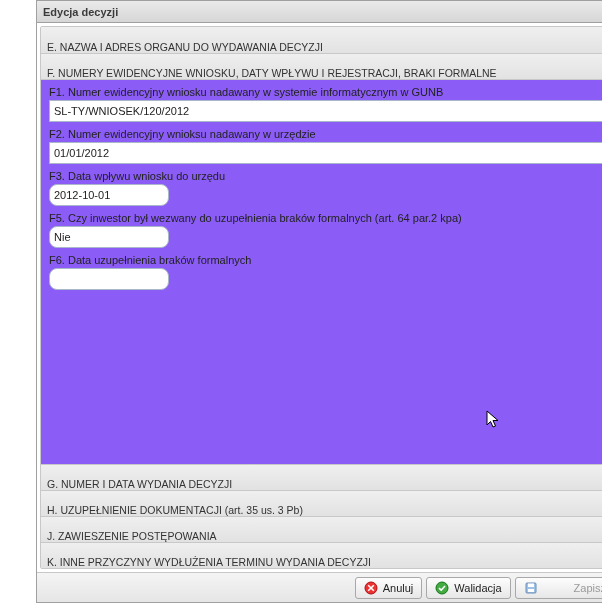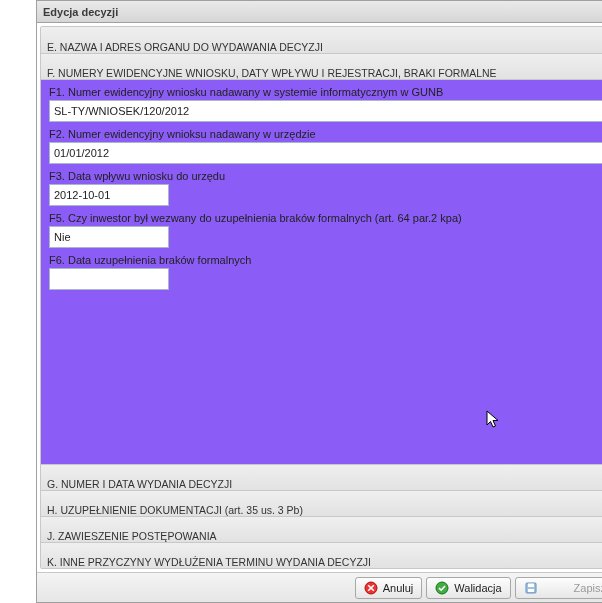--- a/index.html
+++ b/index.html
@@ -109,21 +109,21 @@
   .input {
     height: 20px;
     border: 1px solid #a9b7c9;
     background: #fff;
     padding: 10px 4px;
     font-size: 11px;
     color: #222;
     font-family: inherit;
   }
   .input.full { width: 100%; }
-  .input.w120 { width: 120px; }
+  .input.w120 { width: 120px; border-radius: 8px; }
 
   .footer {
     height: 30px;
     border-top: 1px solid #c8c8c8;
     background: linear-gradient(#f4f4f4,#e6e6e6);
     display: flex;
     align-items: center;
     justify-content: flex-end;
     padding: 0 22px;
     gap: 4px;

